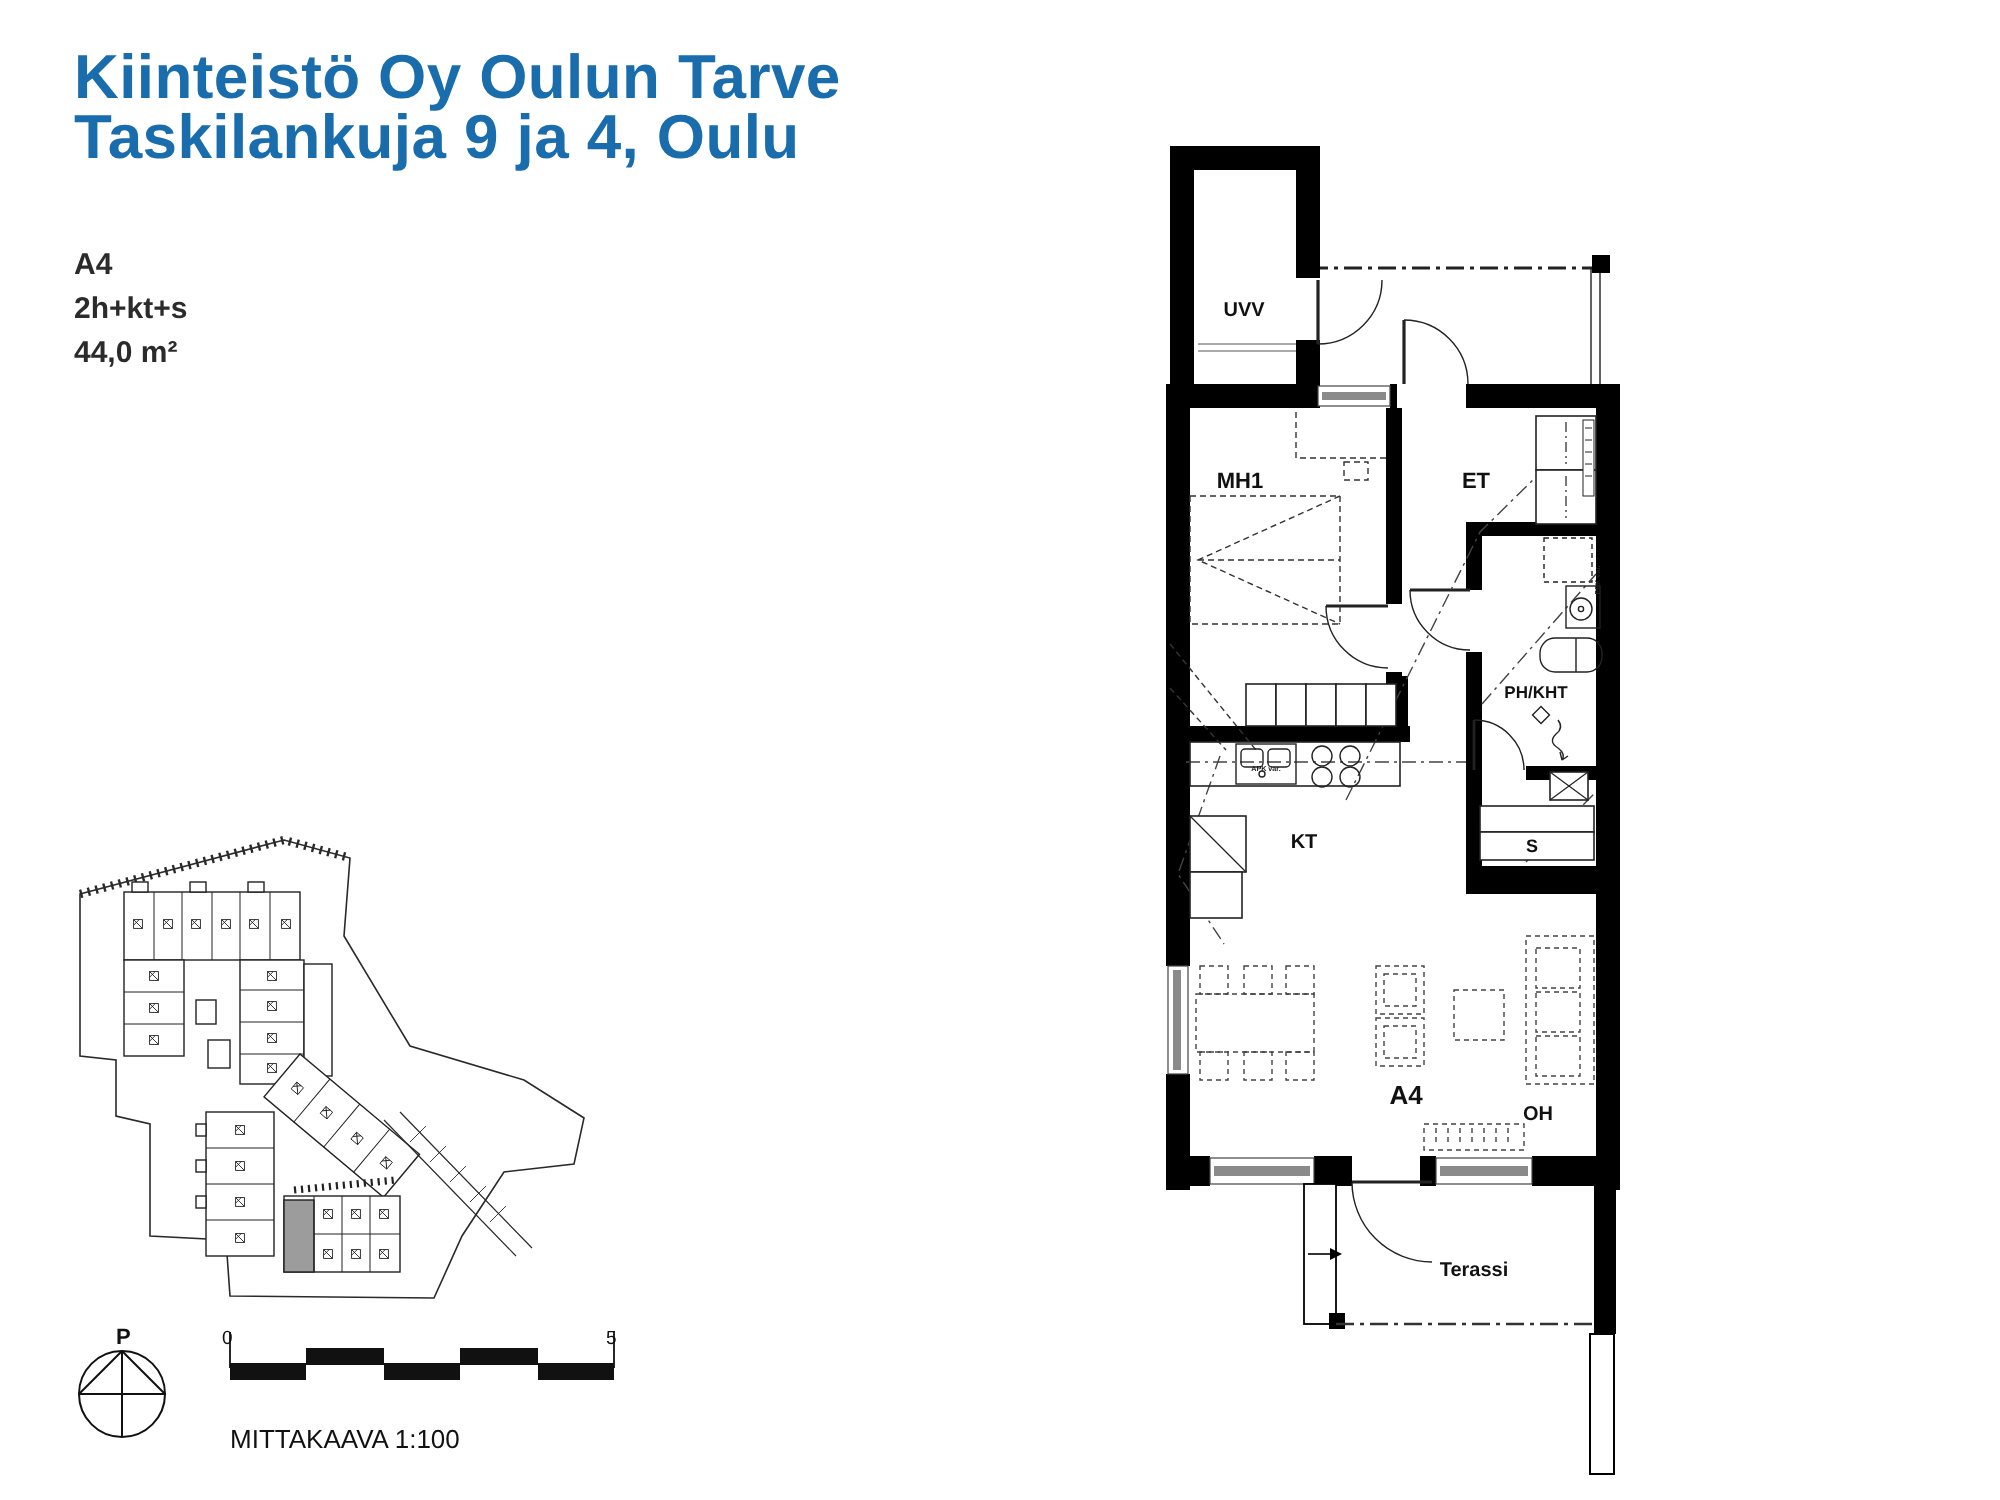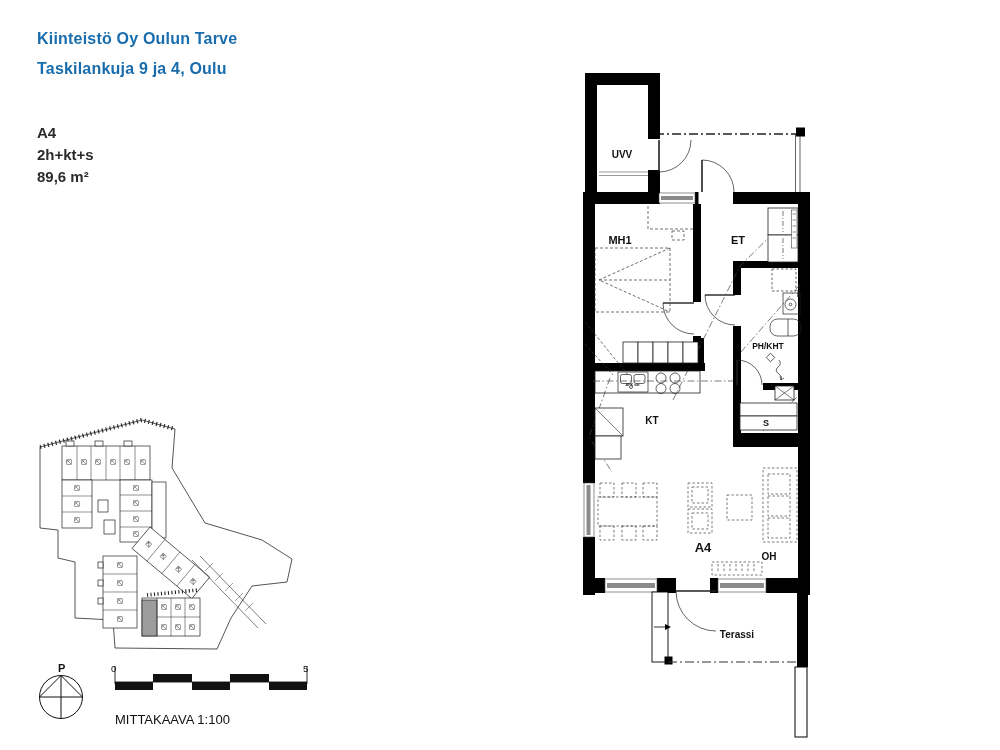--- a/index.html
+++ b/index.html
@@ -3,21 +3,21 @@
 <meta charset="utf-8">
 <style>
   html,body{margin:0;padding:0;}
   body{
     width:1000px;height:750px;position:relative;background:#ffffff;
     font-family:"Liberation Sans", sans-serif;color:#1a1a1a;overflow:hidden;
   }
   .abs{position:absolute;}
   .title{
     left:37px;top:24px;
-    font-size:16px;font-weight:bold;line-height:30px;color:#1a6dad;
+    font-size:31px;font-weight:bold;line-height:30px;color:#1a6dad;
     letter-spacing:0.2px;
   }
   .aptinfo{
     left:37px;top:122px;
     font-size:15px;font-weight:bold;line-height:22px;color:#2b2b2b;
   }
   svg text{font-family:"Liberation Sans", sans-serif;fill:#111;}
   svg .roomlbl{font-weight:bold;}
   svg .tiny{font-size:3.6px;fill:#222;font-weight:bold;}
 </style>
@@ -25,21 +25,21 @@
 <body>
 
 <div class="abs title">
   <div>Kiinteistö Oy Oulun Tarve</div>
   <div>Taskilankuja 9 ja 4, Oulu</div>
 </div>
 
 <div class="abs aptinfo">
   <div>A4</div>
   <div>2h+kt+s</div>
-  <div>89,6 m²</div>
+  <div>44,0 m²</div>
 </div>
 
 <svg class="abs" style="left:30px;top:413px;" width="285" height="240" viewBox="30 413 285 240">
   <defs>
     <g id="ug" stroke="#222" stroke-width="0.45" fill="none">
       <rect x="-2.2" y="-2.2" width="4.4" height="4.4"></rect>
       <path d="M-2.2,-2.2 L2.2,2.2 M-2.2,0.6 L0.6,-2.2"></path>
     </g>
   </defs>
 

